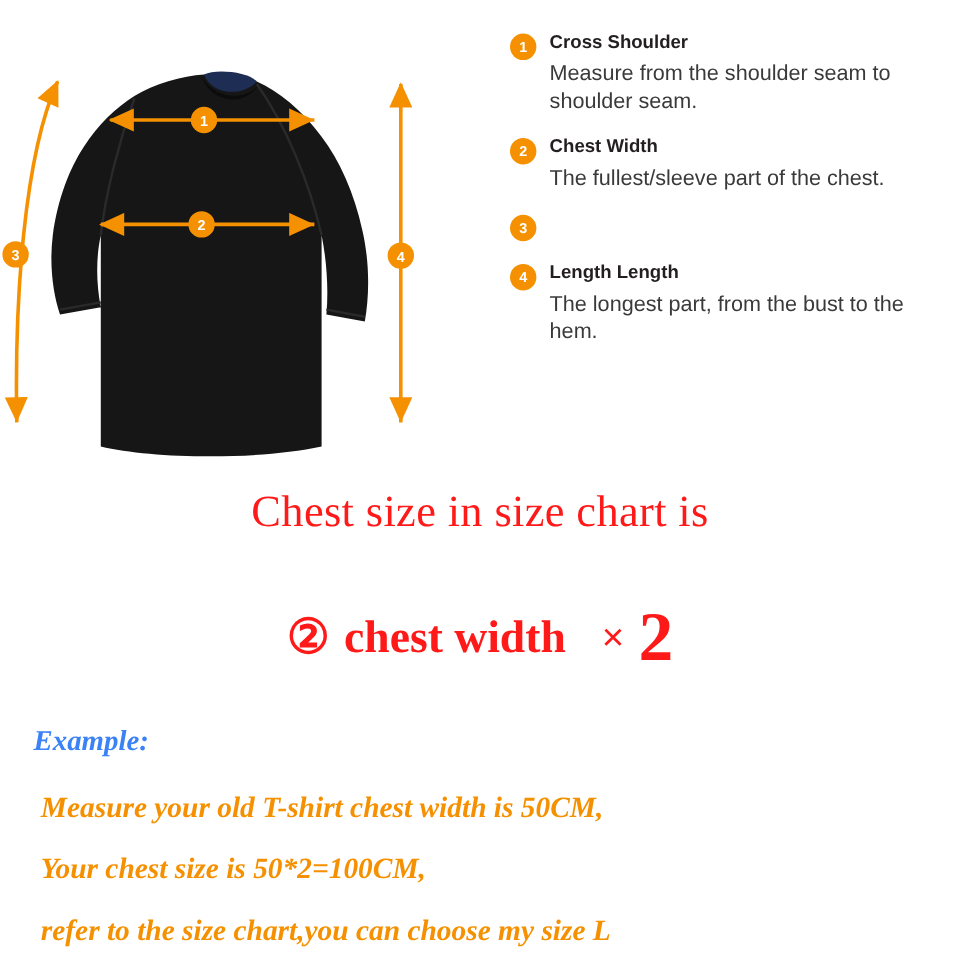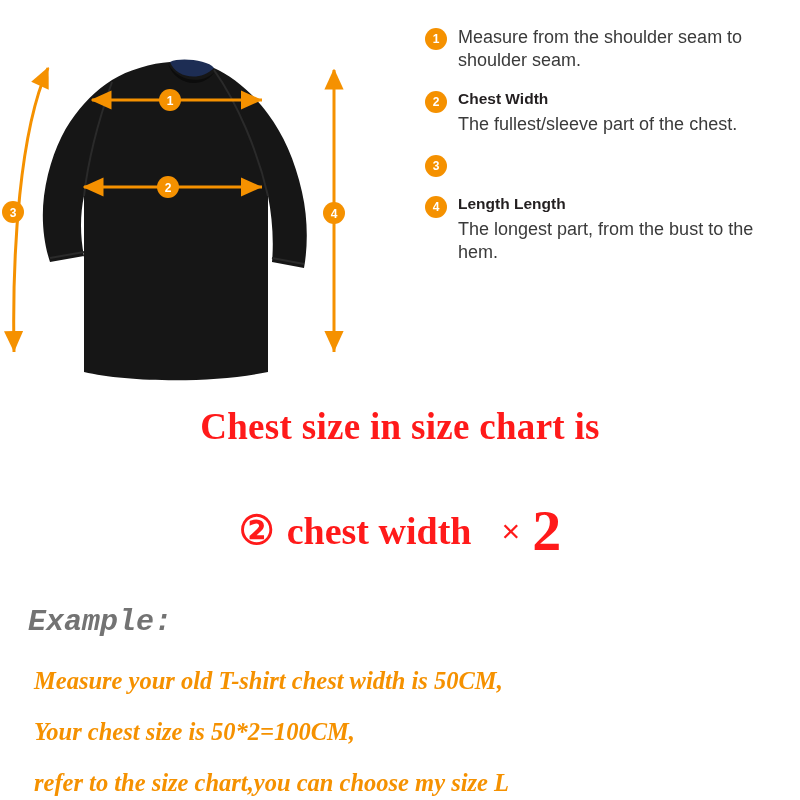--- a/index.html
+++ b/index.html
@@ -69,21 +69,21 @@
   
   #headline {
     position: absolute;
     left: 0;
     top: 405px;
     width: 800px;
     text-align: center;
   }
   .headline-line1 {
     font-family: "Liberation Serif", serif;
-    font-weight: bold;
+    font-weight: normal;
     font-size: 37px;
     color: #ff1a1a;
     letter-spacing: 0.3px;
     white-space: nowrap;
   }
   .formula {
     margin-top: 54px;
     display: flex;
     align-items: center;
     justify-content: center;
@@ -113,25 +113,25 @@
   }
 
   
   #example {
     position: absolute;
     left: 28px;
     top: 605px;
     width: 760px;
   }
   .example-label {
-    font-family: Liberation Mono, monospace;
+    font-family: Liberation Serif, serif;
     font-style: italic;
     font-weight: bold;
-    font-size: 30px;
-    color: #737373;
+    font-size: 24px;
+    color: #3b82f6;
     margin-bottom: 16px;
   }
   .example-line {
     font-family: "Liberation Serif", serif;
     font-style: italic;
     font-weight: bold;
     font-size: 24.5px;
     color: #f59100;
     line-height: 51px;
     padding-left: 6px;
@@ -202,20 +202,21 @@
       <circle cx="334" cy="213" r="11" fill="#f59100"></circle>
       <text x="334" y="218" text-anchor="middle" font-family="Liberation Sans, sans-serif" font-size="12" font-weight="bold" fill="#ffffff">4</text>
     </svg>
   </div>
 
   <div id="legend">
 
     <div class="legend-row">
       <div class="legend-num">1</div>
       <div class="legend-body">
+        <div class="legend-title">Cross Shoulder</div>
         <div class="legend-desc">Measure from the shoulder seam to shoulder seam.</div>
       </div>
     </div>
 
     <div class="legend-row">
       <div class="legend-num">2</div>
       <div class="legend-body">
         <div class="legend-title">Chest Width</div>
         <div class="legend-desc">The fullest/sleeve part of the chest.</div>
       </div>

